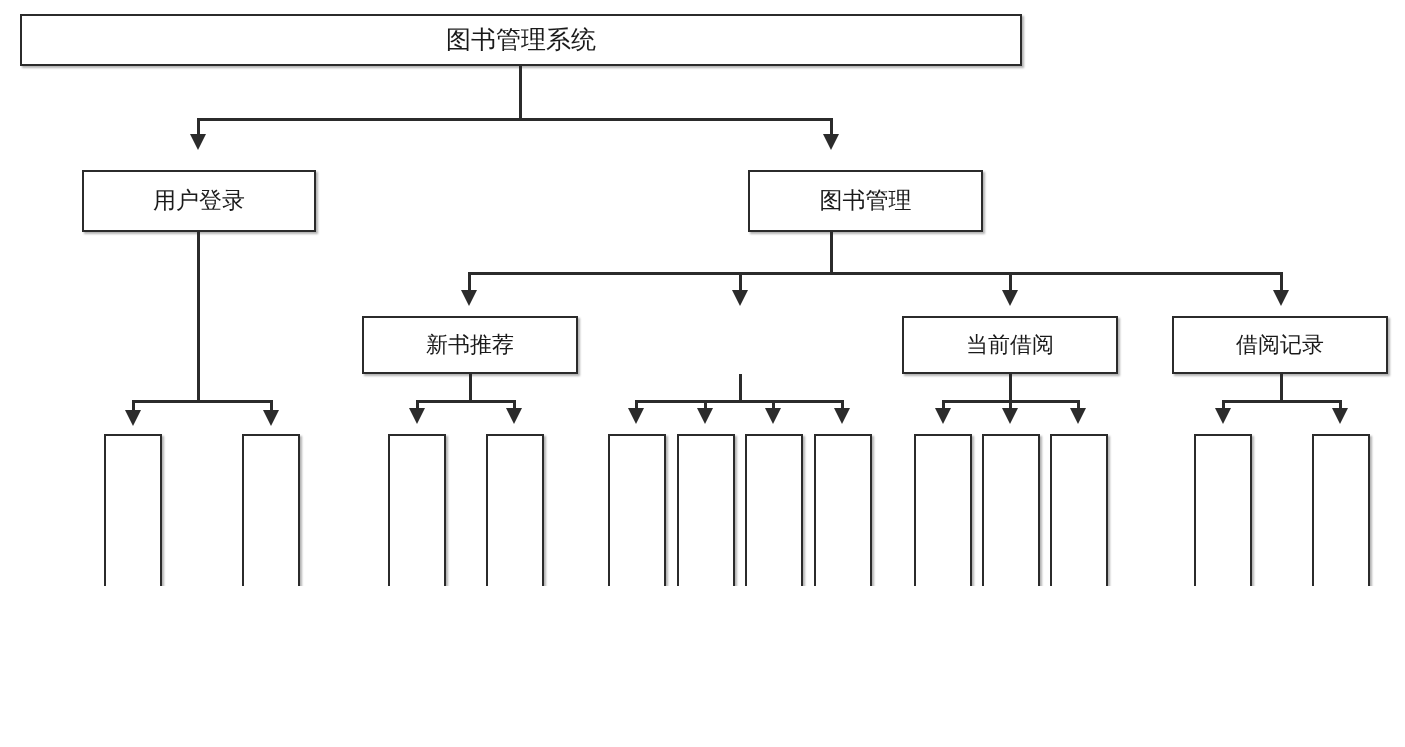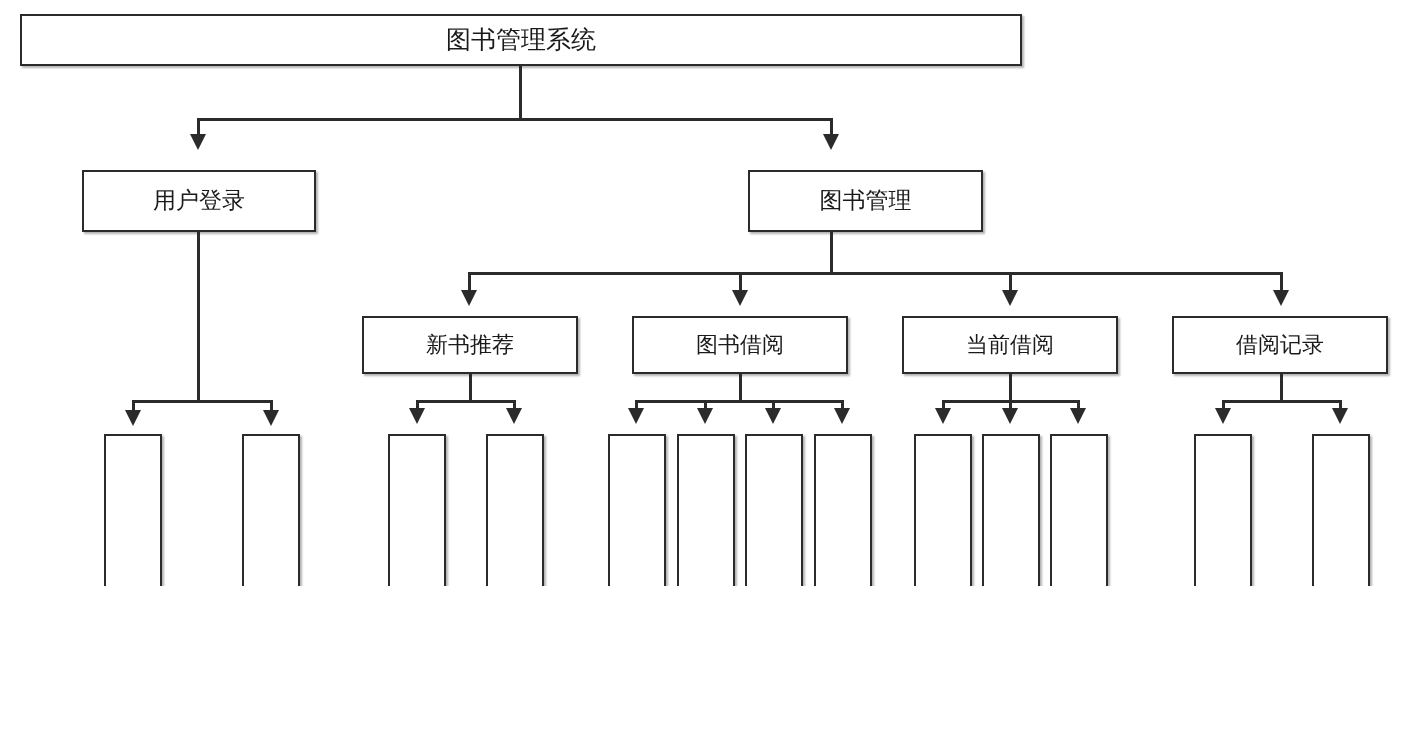--- a/index.html
+++ b/index.html
@@ -127,23 +127,20 @@
   <div class="arrow" style="left:732px; top:290px;"></div>
 
   <div class="conn vline" style="left:1009px; top:272px; width:2.5px; height:22px;"></div>
   <div class="arrow" style="left:1002px; top:290px;"></div>
 
   <div class="conn vline" style="left:1280px; top:272px; width:2.5px; height:22px;"></div>
   <div class="arrow" style="left:1273px; top:290px;"></div>
 
   <div class="node level3" style="left:362px; top:316px; width:216px; height:58px;">
     <span>新书推荐</span>
-  </div>
-  <div class="node level3" style="left:632px; top:316px; width:216px; height:58px;">
-    <span>图书借阅</span>
   </div>
   <div class="node level3" style="left:902px; top:316px; width:216px; height:58px;">
     <span>当前借阅</span>
   </div>
   <div class="node level3" style="left:1172px; top:316px; width:216px; height:58px;">
     <span>借阅记录</span>
   </div>
 
   <div class="conn vline" style="left:469px; top:374px; width:2.5px; height:28px;"></div>
   <div class="conn hline" style="left:416px; top:400px; width:99px; height:2.5px;"></div>

